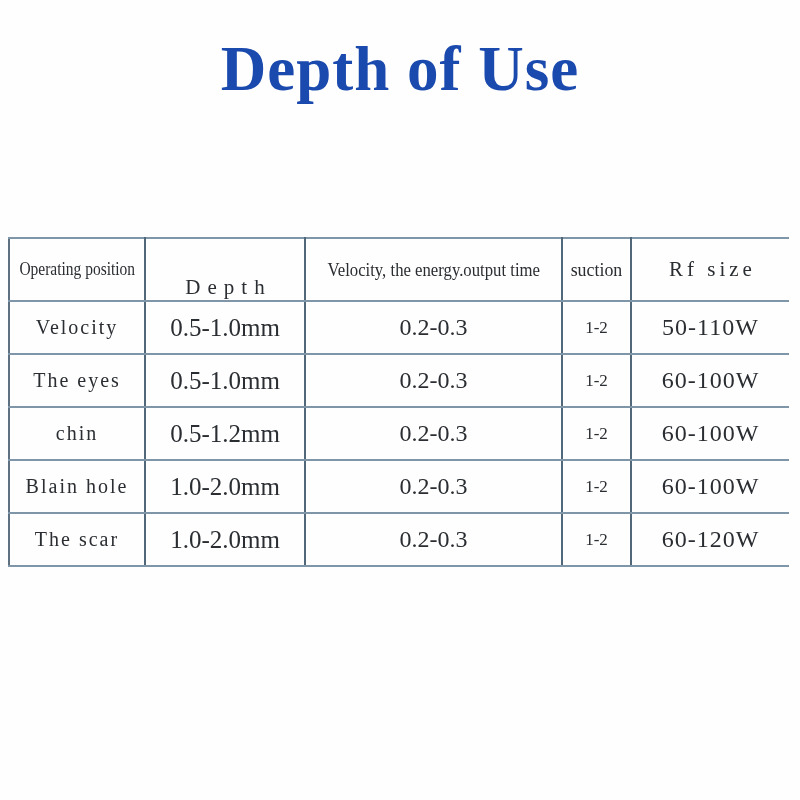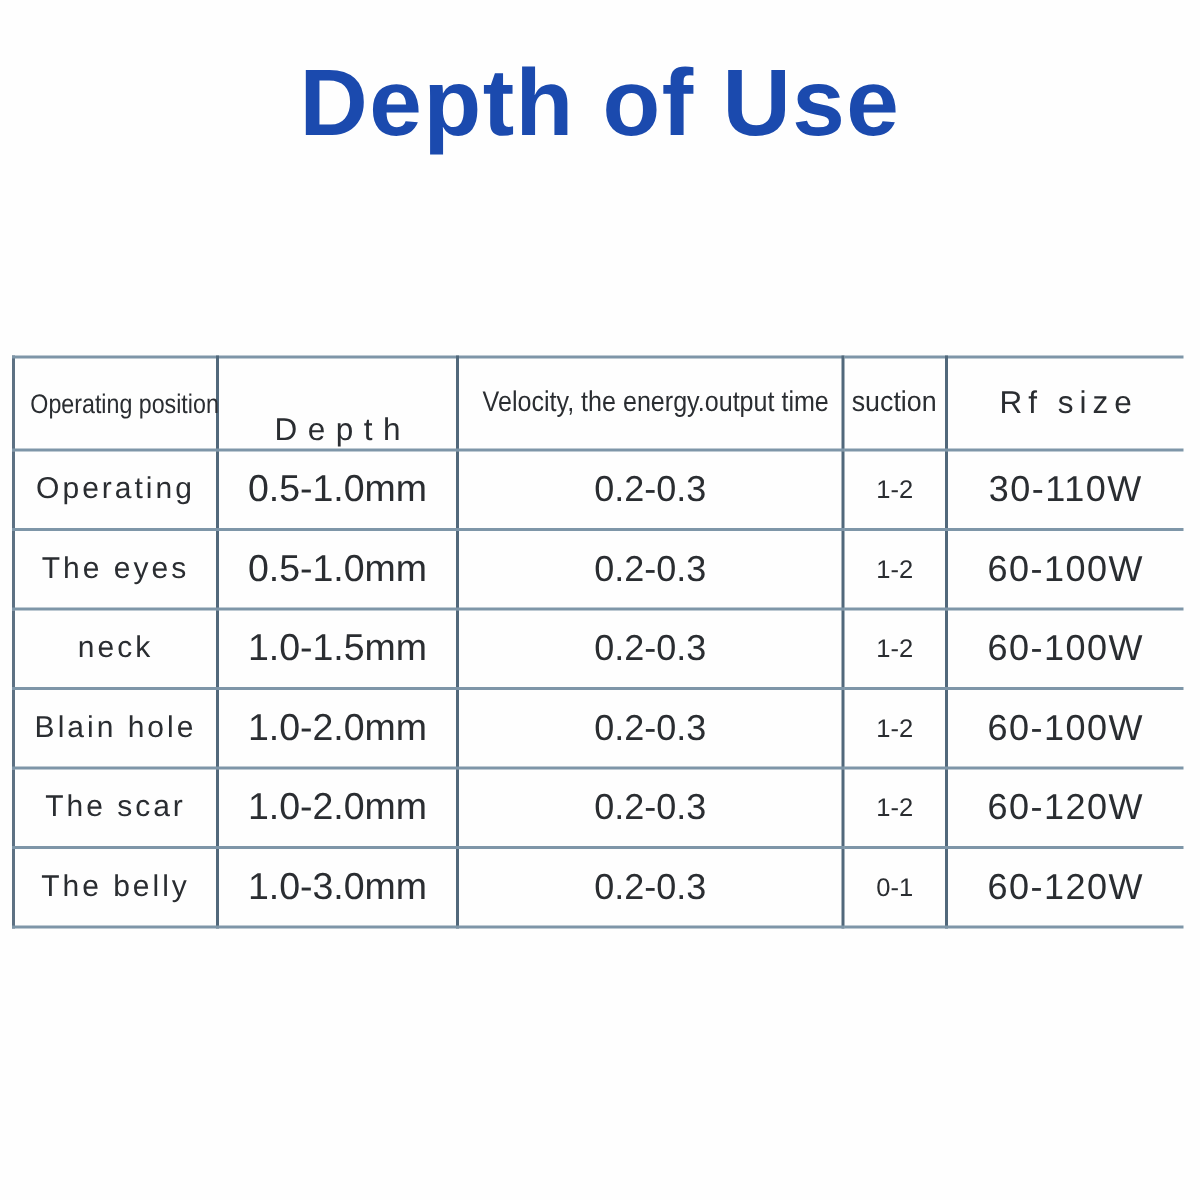--- a/index.html
+++ b/index.html
@@ -9,20 +9,21 @@
     height: 800px;
     background: #ffffff;
     font-family: "Liberation Sans", sans-serif;
     overflow: hidden;
   }
   .page {
     position: relative;
     width: 800px;
     height: 800px;
     background: #fefefe;
+    font-family: Liberation Serif, serif;
   }
   
   .title-block {
     position: absolute;
     top: 26px;
     left: 0;
     width: 800px;
     text-align: center;
   }
   .title-line {
@@ -99,57 +100,50 @@
       <tr id="header-row">
           <th><span class="hc hc0">Operating position</span></th>
           <th><span class="hc hc1">Depth</span></th>
           <th><span class="hc hc2">Velocity, the energy.output time</span></th>
           <th><span class="hc hc3">suction</span></th>
           <th><span class="hc hc4">Rf size</span></th>
         </tr>
     </thead>
     <tbody id="table-body">
         <tr>
-          <td class="c0">Operating</td>
+          <td class="c0">Velocity</td>
           <td class="c1">0.5-1.0mm</td>
           <td class="c2">0.2-0.3</td>
           <td class="c3">1-2</td>
-          <td class="c4">30-110W</td>
+          <td class="c4">50-110W</td>
         </tr>
         <tr>
           <td class="c0">The eyes</td>
           <td class="c1">0.5-1.0mm</td>
           <td class="c2">0.2-0.3</td>
           <td class="c3">1-2</td>
           <td class="c4">60-100W</td>
         </tr>
         <tr>
-          <td class="c0">neck</td>
-          <td class="c1">1.0-1.5mm</td>
+          <td class="c0">chin</td>
+          <td class="c1">0.5-1.2mm</td>
           <td class="c2">0.2-0.3</td>
           <td class="c3">1-2</td>
           <td class="c4">60-100W</td>
         </tr>
         <tr>
           <td class="c0">Blain hole</td>
           <td class="c1">1.0-2.0mm</td>
           <td class="c2">0.2-0.3</td>
           <td class="c3">1-2</td>
           <td class="c4">60-100W</td>
         </tr>
         <tr>
           <td class="c0">The scar</td>
           <td class="c1">1.0-2.0mm</td>
           <td class="c2">0.2-0.3</td>
           <td class="c3">1-2</td>
           <td class="c4">60-120W</td>
         </tr>
-        <tr>
-          <td class="c0">The belly</td>
-          <td class="c1">1.0-3.0mm</td>
-          <td class="c2">0.2-0.3</td>
-          <td class="c3">0-1</td>
-          <td class="c4">60-120W</td>
-        </tr>
       </tbody>
   </table>
 
 </div>
 
 </body></html>

